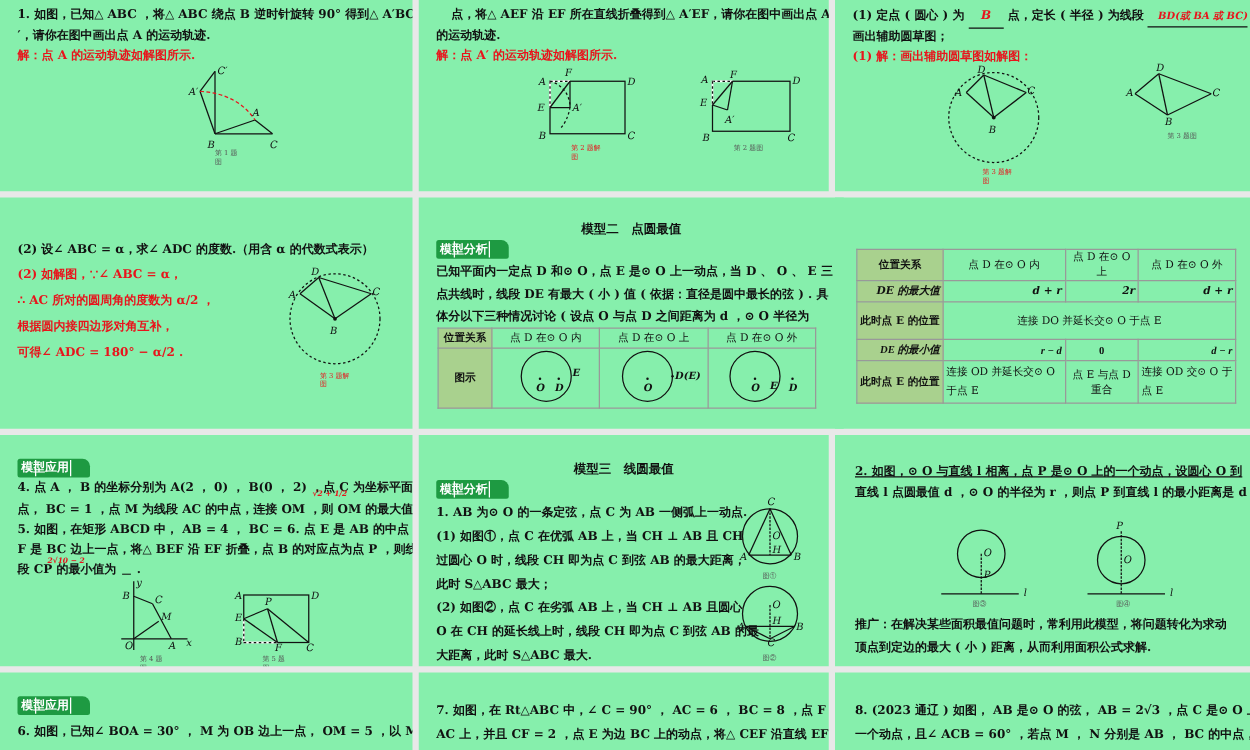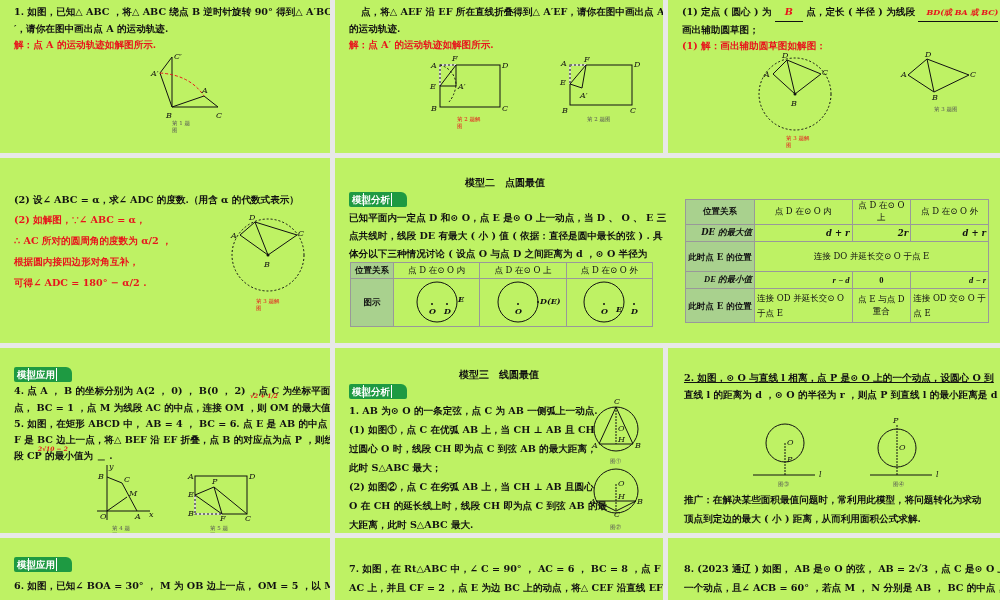--- a/index.html
+++ b/index.html
@@ -1,18 +1,18 @@
 <!DOCTYPE html>
 <html><head>
 <meta charset="utf-8">
 <style>
   * { box-sizing: border-box; margin: 0; padding: 0; }
   html, body { width: 1000px; height: 600px; overflow: hidden; background: #e8e8e8; }
   body { font-family: "DejaVu Serif", "Liberation Serif", serif; color: #111; position: relative; }
-  .slide { position: absolute; background: #bef264; overflow: hidden; }
+  .slide { position: absolute; background: #86efac; overflow: hidden; }
   .txt { position: absolute; font-size: 9.6px; line-height: 16.5px; font-weight: bold; white-space: nowrap; }
   .red { color: #e8141c; }
   .it { font-style: italic; text-align: right; }
   .cap { position: absolute; font-size: 5.5px; line-height: 7px; color: #555; font-weight: normal; }
   .cap.red { color: #e8141c; }
   .title { position: absolute; font-size: 10px; font-weight: bold; text-align: center; width: 100%; }
   .badge { position: absolute; height: 15px; background: #1e9a42; border-radius: 2px 6px 2px 2px; color: #fff; font-family: "DejaVu Sans", "Liberation Sans", sans-serif; font-size: 9.5px; font-weight: bold; line-height: 15px; padding-left: 3px; width: 58px; }
   .badge .seg { position: absolute; top: 1px; bottom: 1px; width: 1px; background: #fff; }
   table { border-collapse: collapse; position: absolute; font-size: 8.5px; font-weight: bold; }
   td { border: 1px solid #999; text-align: center; vertical-align: middle; padding: 0 2px; }
@@ -313,21 +313,21 @@
     <text x="27" y="33" font-size="5">H</text>
     <text x="-1" y="38" font-size="5">A</text>
     <text x="46" y="38" font-size="5">B</text>
     <text x="23" y="51" font-size="5">C</text>
   </svg>
   <div class="cap" style="left:275px;top:176px;">图②</div>
 </div>
 
 <div class="slide" style="left:668px;top:348px;width:332px;height:185px;">
   <div class="txt" style="left:16px;top:22px;text-decoration:underline;">2. 如图，⊙ O 与直线 l 相离，点 P 是⊙ O 上的一个动点，设圆心 O 到</div>
-  <div class="txt" style="left:16px;top:39px;">直线 l 的距离为 d ，⊙ O 的半径为 r ，则点 P 到直线 l 的最小距离是 d</div>
+  <div class="txt" style="left:16px;top:39px;">直线 l 点圆最值 d ，⊙ O 的半径为 r ，则点 P 到直线 l 的最小距离是 d</div>
   <svg width="70" height="60" style="left:85px;top:75px;">
     <circle cx="32" cy="20" r="19" fill="none" stroke="#111"></circle>
     <line x1="32" y1="20" x2="32" y2="52" stroke="#111" stroke-dasharray="2,1"></line>
     <line x1="0" y1="52" x2="62" y2="52" stroke="#111"></line>
     <text x="34" y="22" font-size="6">O</text>
     <text x="34" y="39" font-size="6">P</text>
     <text x="66" y="54" font-size="6">l</text>
   </svg>
   <div class="cap" style="left:110px;top:133px;">图③</div>
   <svg width="70" height="60" style="left:202px;top:75px;">

